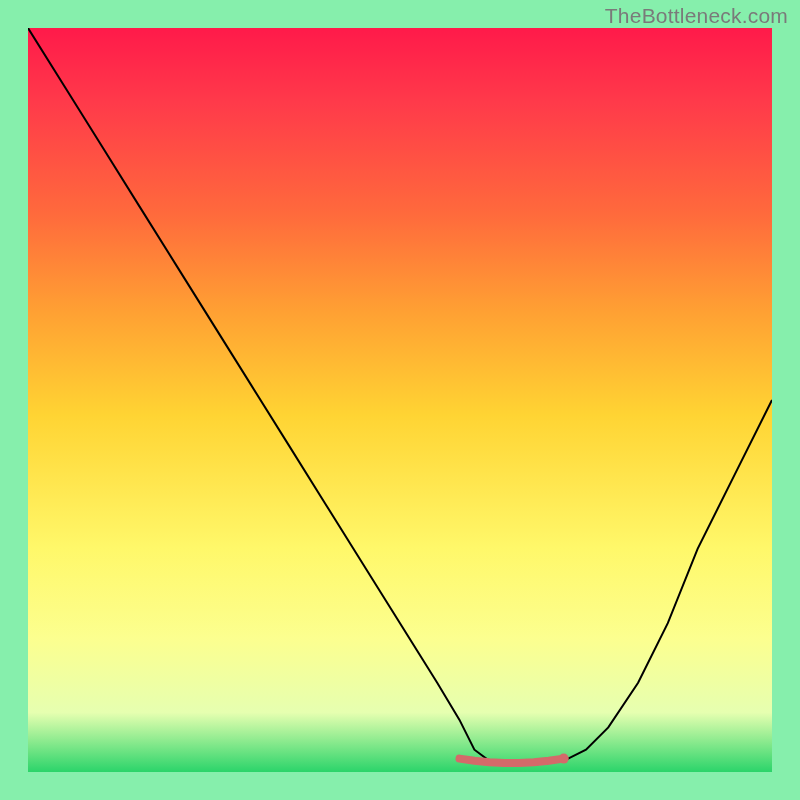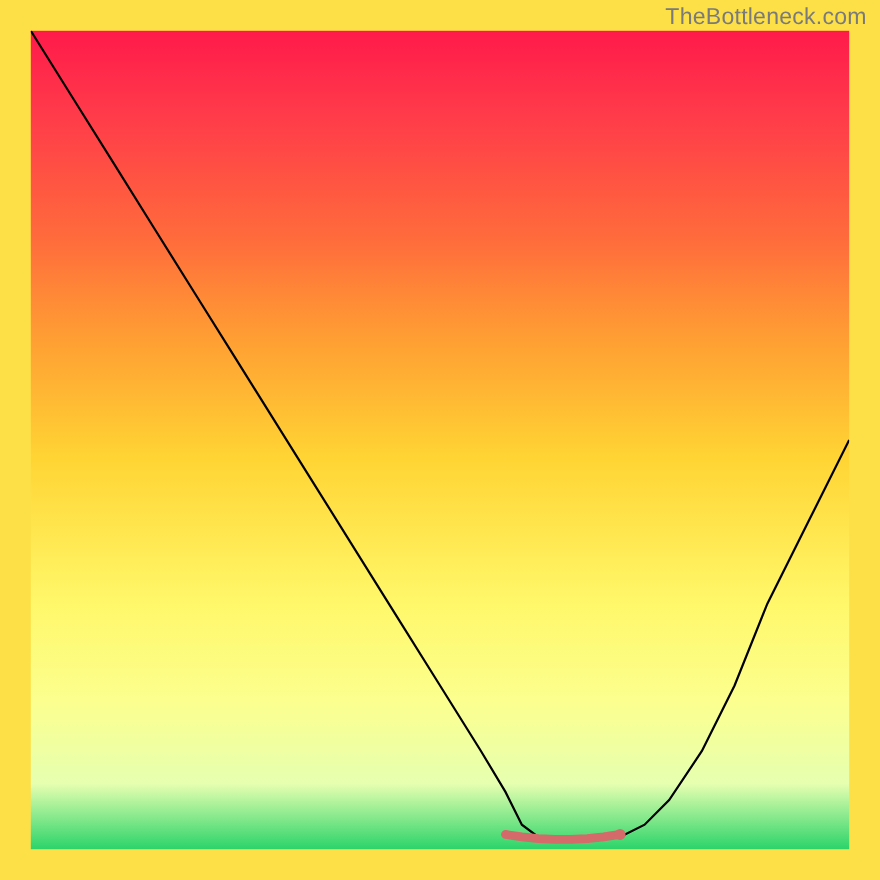--- a/index.html
+++ b/index.html
@@ -10,21 +10,21 @@
     background: #000000;
     overflow: hidden;
     font-family: Arial, Helvetica, sans-serif;
   }
   .frame {
     position: absolute;
     top: 0;
     left: 0;
     width: 800px;
     height: 800px;
-    background: #fde047;
+    background: #86efac;
   }
   .plot {
     position: absolute;
     
     top: 28px;
     left: 28px;
     width: 744px;
     height: 744px;
     
     background: linear-gradient(to bottom,

